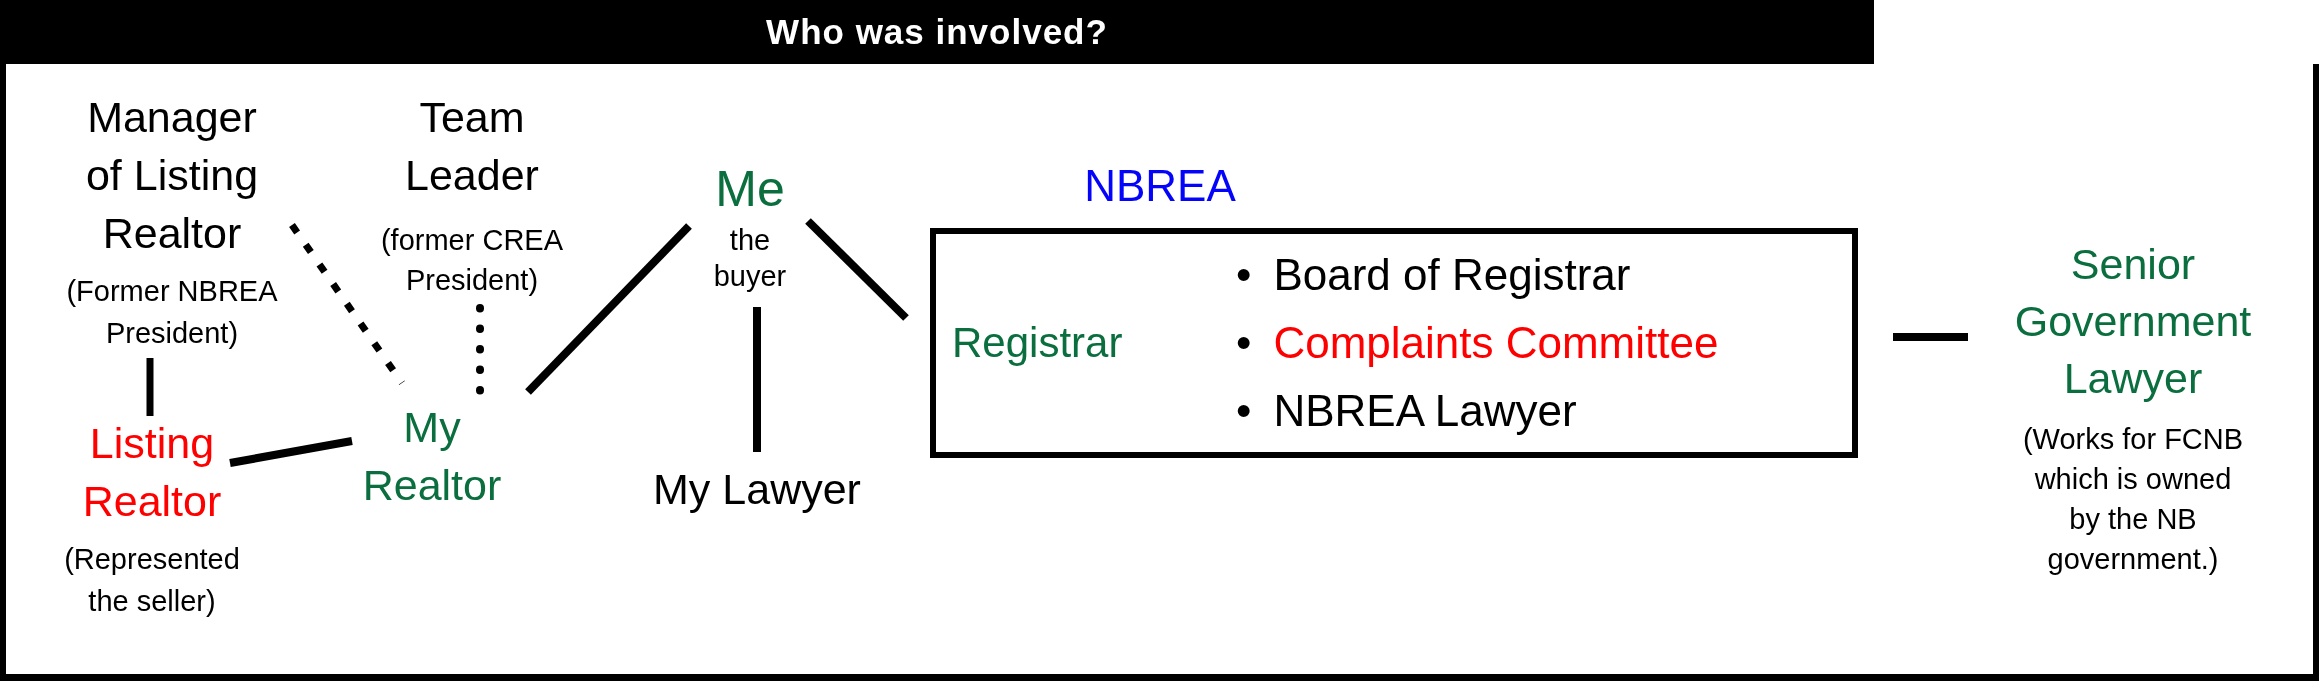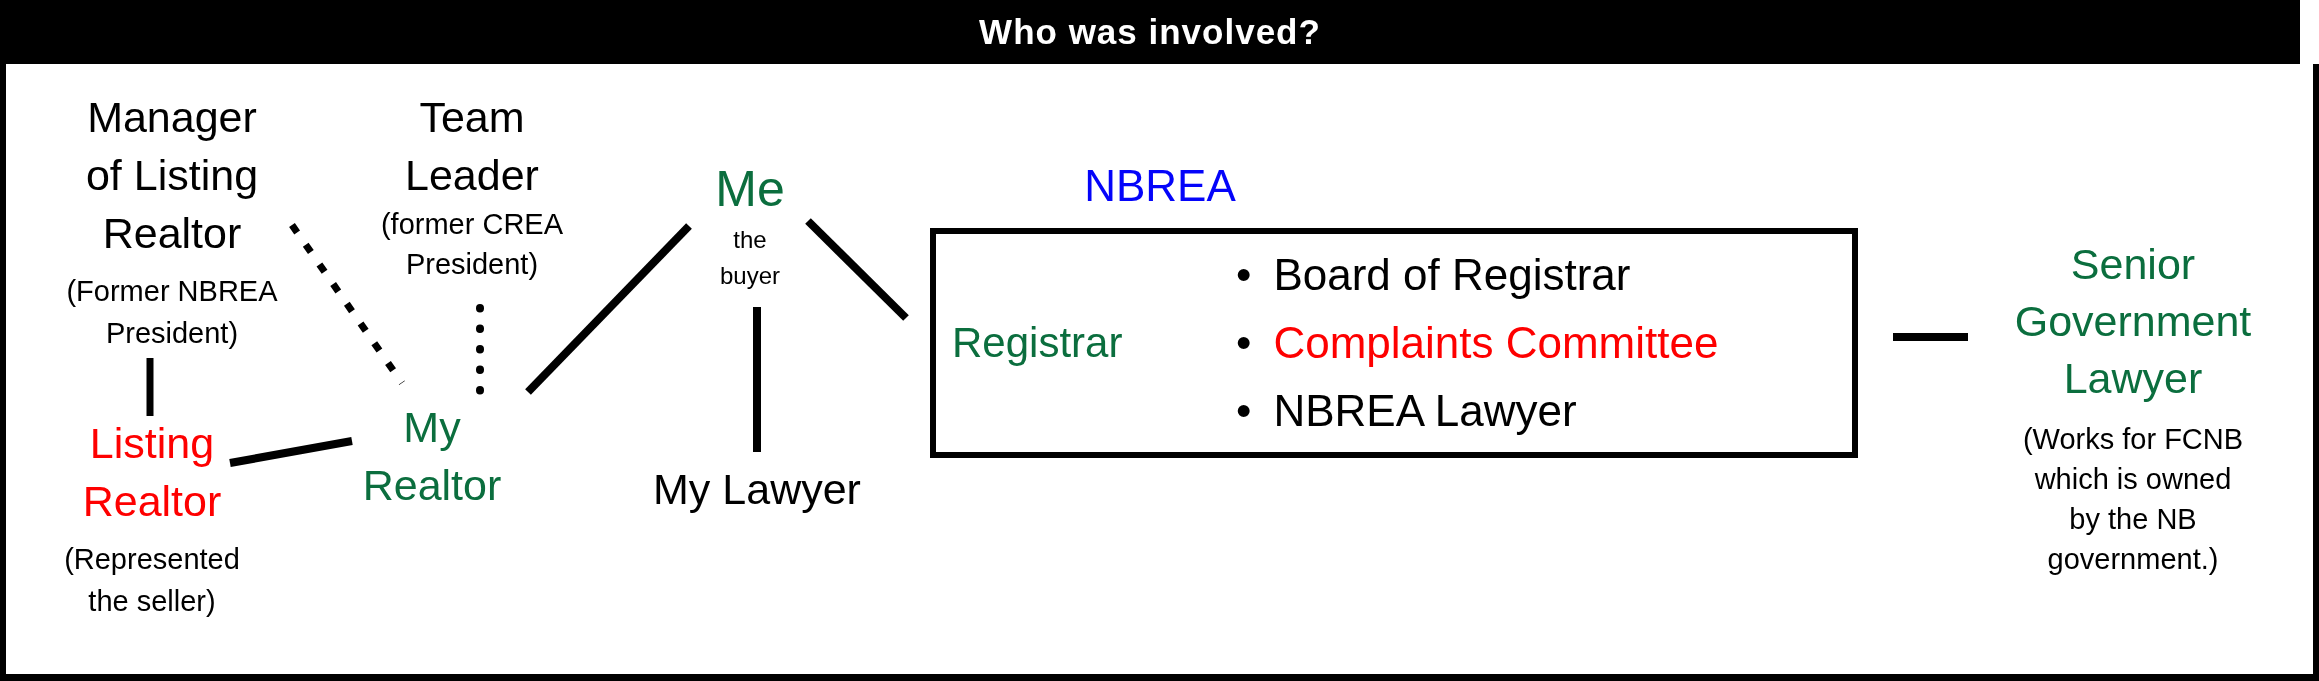--- a/index.html
+++ b/index.html
@@ -1,42 +1,42 @@
 <!DOCTYPE html>
 <html style="--green: #0b6e3e; --red: #fe0000; --blue: #0404fa; --bar-background: #000000; --canvas: #ffffff;"><head>
 <meta charset="utf-8">
 <style>
   html,body{margin:0;padding:0;background:#fff;}
   body{width:2319px;height:681px;position:relative;overflow:hidden;
        font-family:"Liberation Sans","DejaVu Sans",sans-serif;color:#000;}
 
   
-  .titlebar{position:absolute;left:0;top:0;width:2300px;height:64px;background:#000;
+  .titlebar{position:absolute;left:0;top:0;width:1874px;height:64px;background:#000;
             display:flex;align-items:center;justify-content:center;}
   .titlebar .t{color:#fff;font-weight:bold;font-size:35px;letter-spacing:1px;}
 
   
   .frame{position:absolute;left:0;top:64px;width:2319px;height:617px;box-sizing:border-box;
          border-left:6px solid #000;border-right:6px solid #000;border-bottom:7px solid #000;
          background:#fff;}
 
   
   svg.wires{position:absolute;left:0;top:0;width:2319px;height:681px;pointer-events:none;}
 
   .node{position:absolute;text-align:center;transform:translateX(-50%);white-space:nowrap;}
   .n-big{font-size:43px;line-height:58px;}
   .n-note{font-size:29px;line-height:42px;margin-top:8px;}
-  .tight .n-note{line-height:40px;margin-top:0;}
+  .tight .n-note{line-height:40px;margin-top:16px;}
 
   .green{color:var(--green,#0b6e3e);}
   .red{color:var(--red,#fe0000);}
   .blue{color:var(--blue,#0404fa);}
 
   .me-name{font-size:50px;line-height:54px;}
-  .me-note{font-size:24px;line-height:36px;margin-top:6px;}
+  .me-note{font-size:29px;line-height:36px;margin-top:6px;}
 
   
   .nbrea-label{position:absolute;left:1160px;top:162px;transform:translateX(-50%);
                font-size:44px;line-height:48px;}
   .nbrea-box{position:absolute;left:930px;top:228px;width:928px;height:230px;
              box-sizing:border-box;border:6px solid #000;background:#fff;}
   .registrar{position:absolute;left:16px;top:50%;transform:translateY(-50%);
              font-size:42px;line-height:46px;}
   .nbrea-list{position:absolute;left:300px;top:0;height:100%;display:flex;
               flex-direction:column;justify-content:center;gap:10px;}

